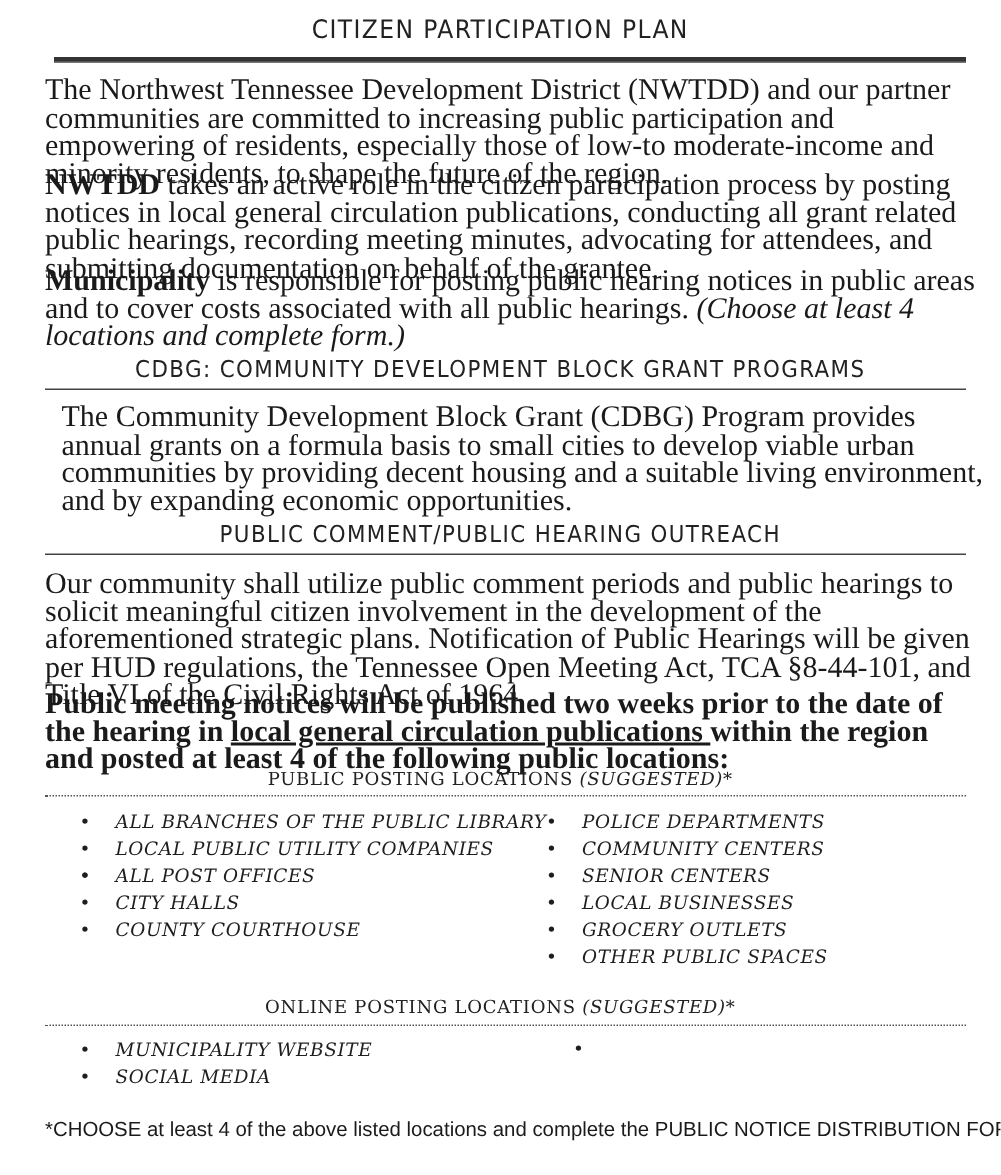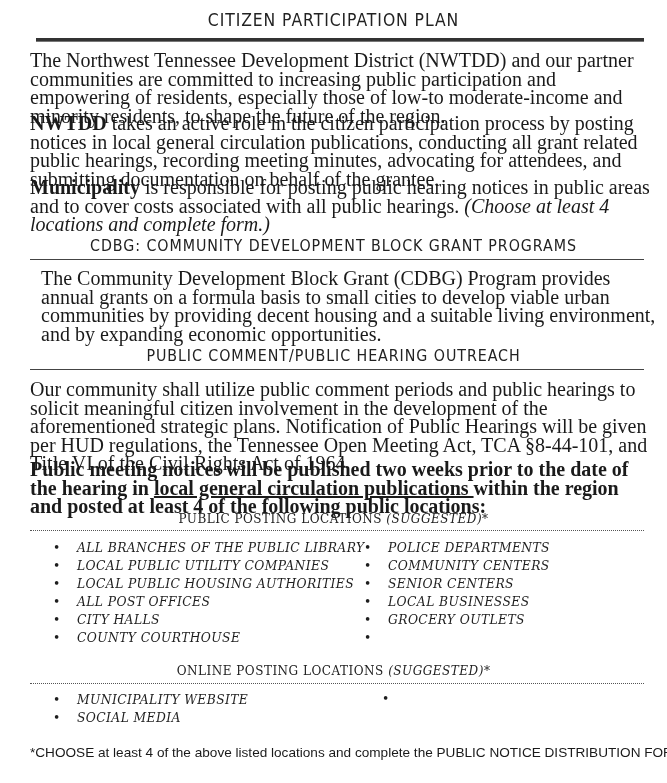--- a/index.html
+++ b/index.html
@@ -67,33 +67,33 @@
   <div class="para" style="top:380px;">Our community shall utilize public comment periods and public hearings to solicit meaningful citizen involvement in the development of the aforementioned strategic plans. Notification of Public Hearings will be given per HUD regulations, the Tennessee Open Meeting Act, TCA §8-44-101, and Title VI of the Civil Rights Act of 1964</div>
 
   <div class="para" style="top:460px;font-weight:bold;"><span>Public meeting notices will be published two weeks prior to the date of the hearing in </span><u>local general circulation publications </u><span>within the region and posted at least 4 of the following public locations:</span></div>
 
   <div class="subheading" style="top:512px;"><span>PUBLIC POSTING LOCATIONS </span><i>(SUGGESTED)*</i></div>
   <div class="rule-dot" style="top:530px;"></div>
 
   <ul class="loc" style="left:53px; top:539px;">
     <li><span class="bullet">•</span><span>ALL BRANCHES OF THE PUBLIC LIBRARY</span></li>
     <li><span class="bullet">•</span><span>LOCAL PUBLIC UTILITY COMPANIES</span></li>
-    <li><span class="bullet">•</span><span>LOCAL PUBLIC HOUSING AUTHORITIES</span></li>
+    <li><span class="bullet">•</span></li>
     <li><span class="bullet">•</span><span>ALL POST OFFICES</span></li>
     <li><span class="bullet">•</span><span>CITY HALLS</span></li>
     <li><span class="bullet">•</span><span>COUNTY COURTHOUSE</span></li>
   </ul>
 
   <ul class="loc" style="left:364px; top:539px;">
     <li><span class="bullet">•</span><span>POLICE DEPARTMENTS</span></li>
     <li><span class="bullet">•</span><span>COMMUNITY CENTERS</span></li>
     <li><span class="bullet">•</span><span>SENIOR CENTERS</span></li>
     <li><span class="bullet">•</span><span>LOCAL BUSINESSES</span></li>
     <li><span class="bullet">•</span><span>GROCERY OUTLETS</span></li>
-    <li><span class="bullet">•</span></li>
+    <li><span class="bullet">•</span><span>OTHER PUBLIC SPACES</span></li>
   </ul>
 
   <div class="subheading" style="top:664px;"><span>ONLINE POSTING LOCATIONS </span><i>(SUGGESTED)*</i></div>
   <div class="rule-dot" style="top:683px;"></div>
 
   <ul class="loc" style="left:53px; top:691px;">
     <li><span class="bullet">•</span><span>MUNICIPALITY WEBSITE</span></li>
     <li><span class="bullet">•</span><span>SOCIAL MEDIA</span></li>
   </ul>
 

